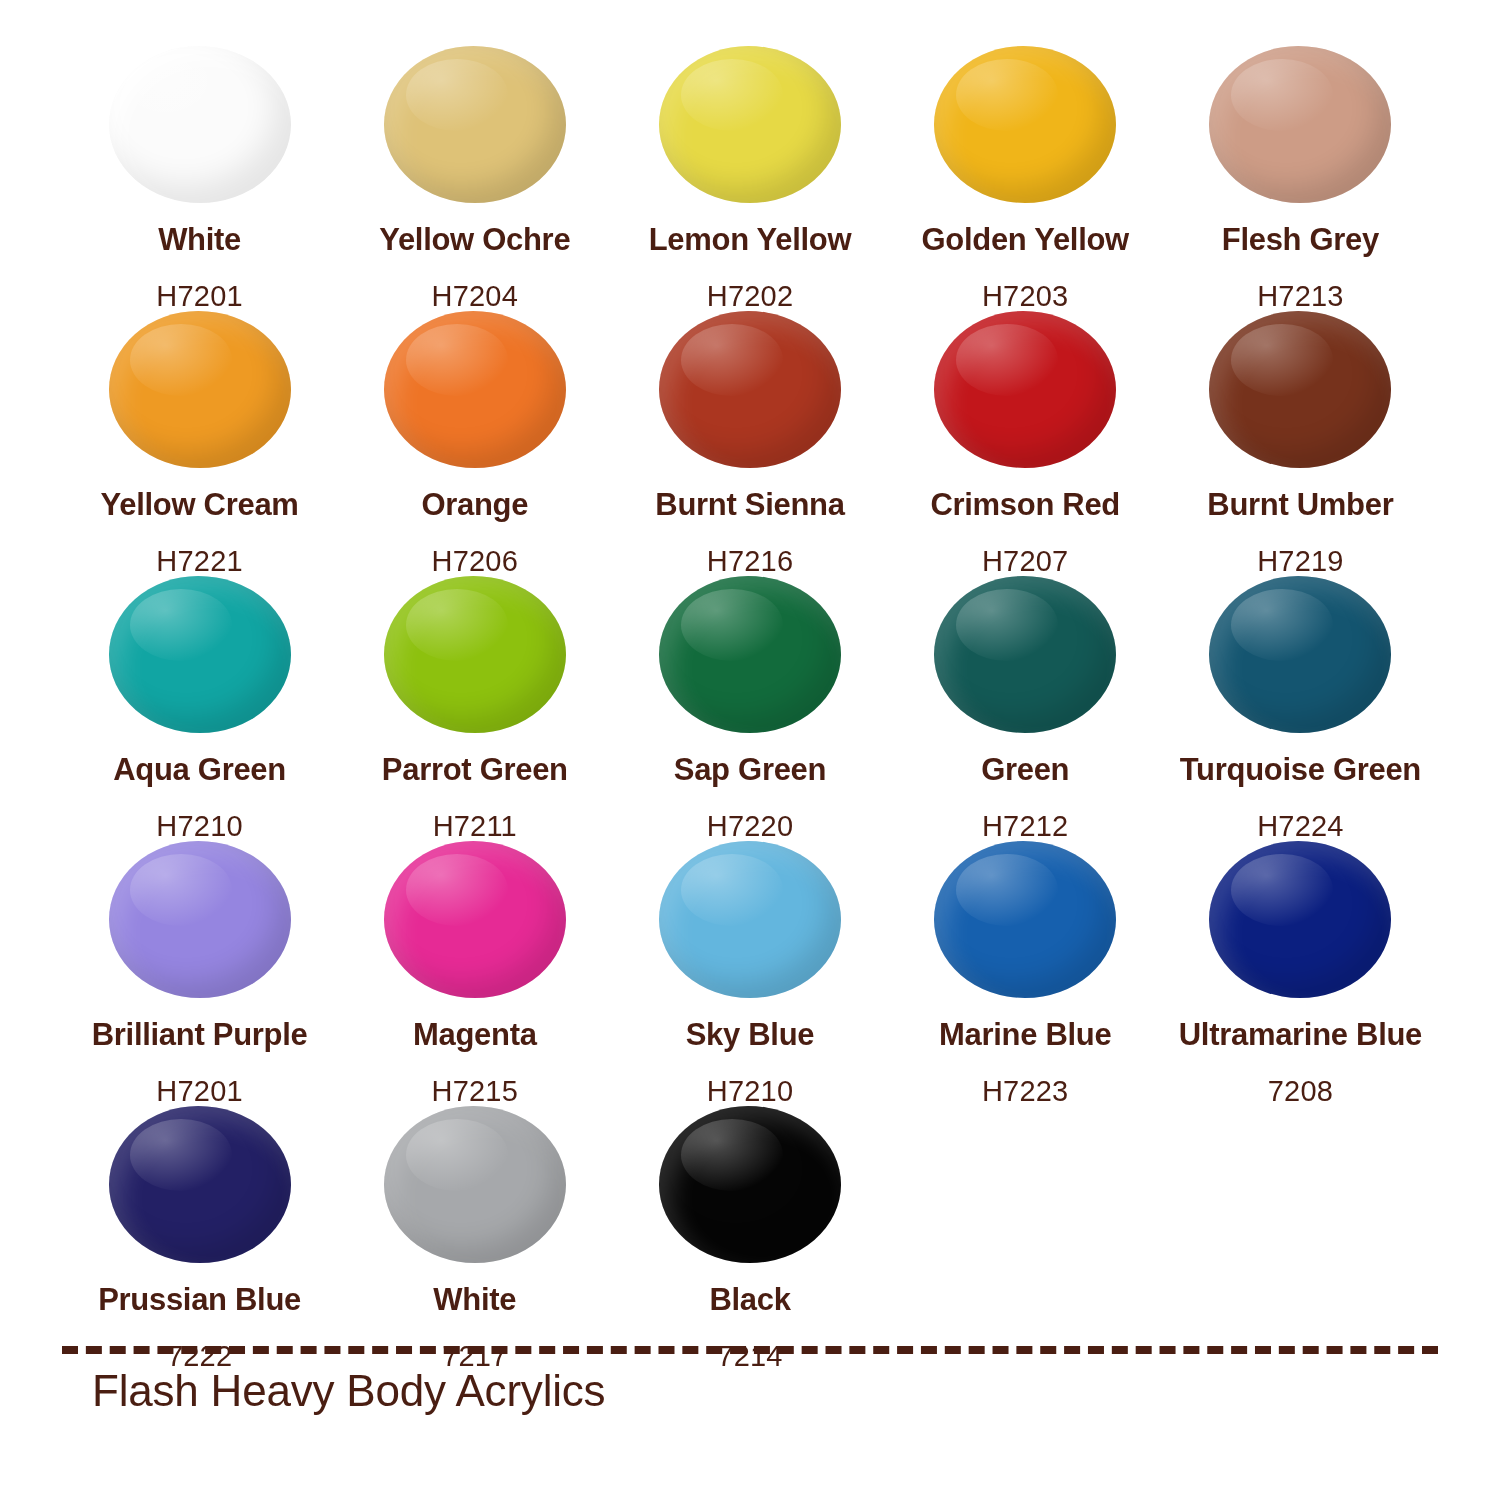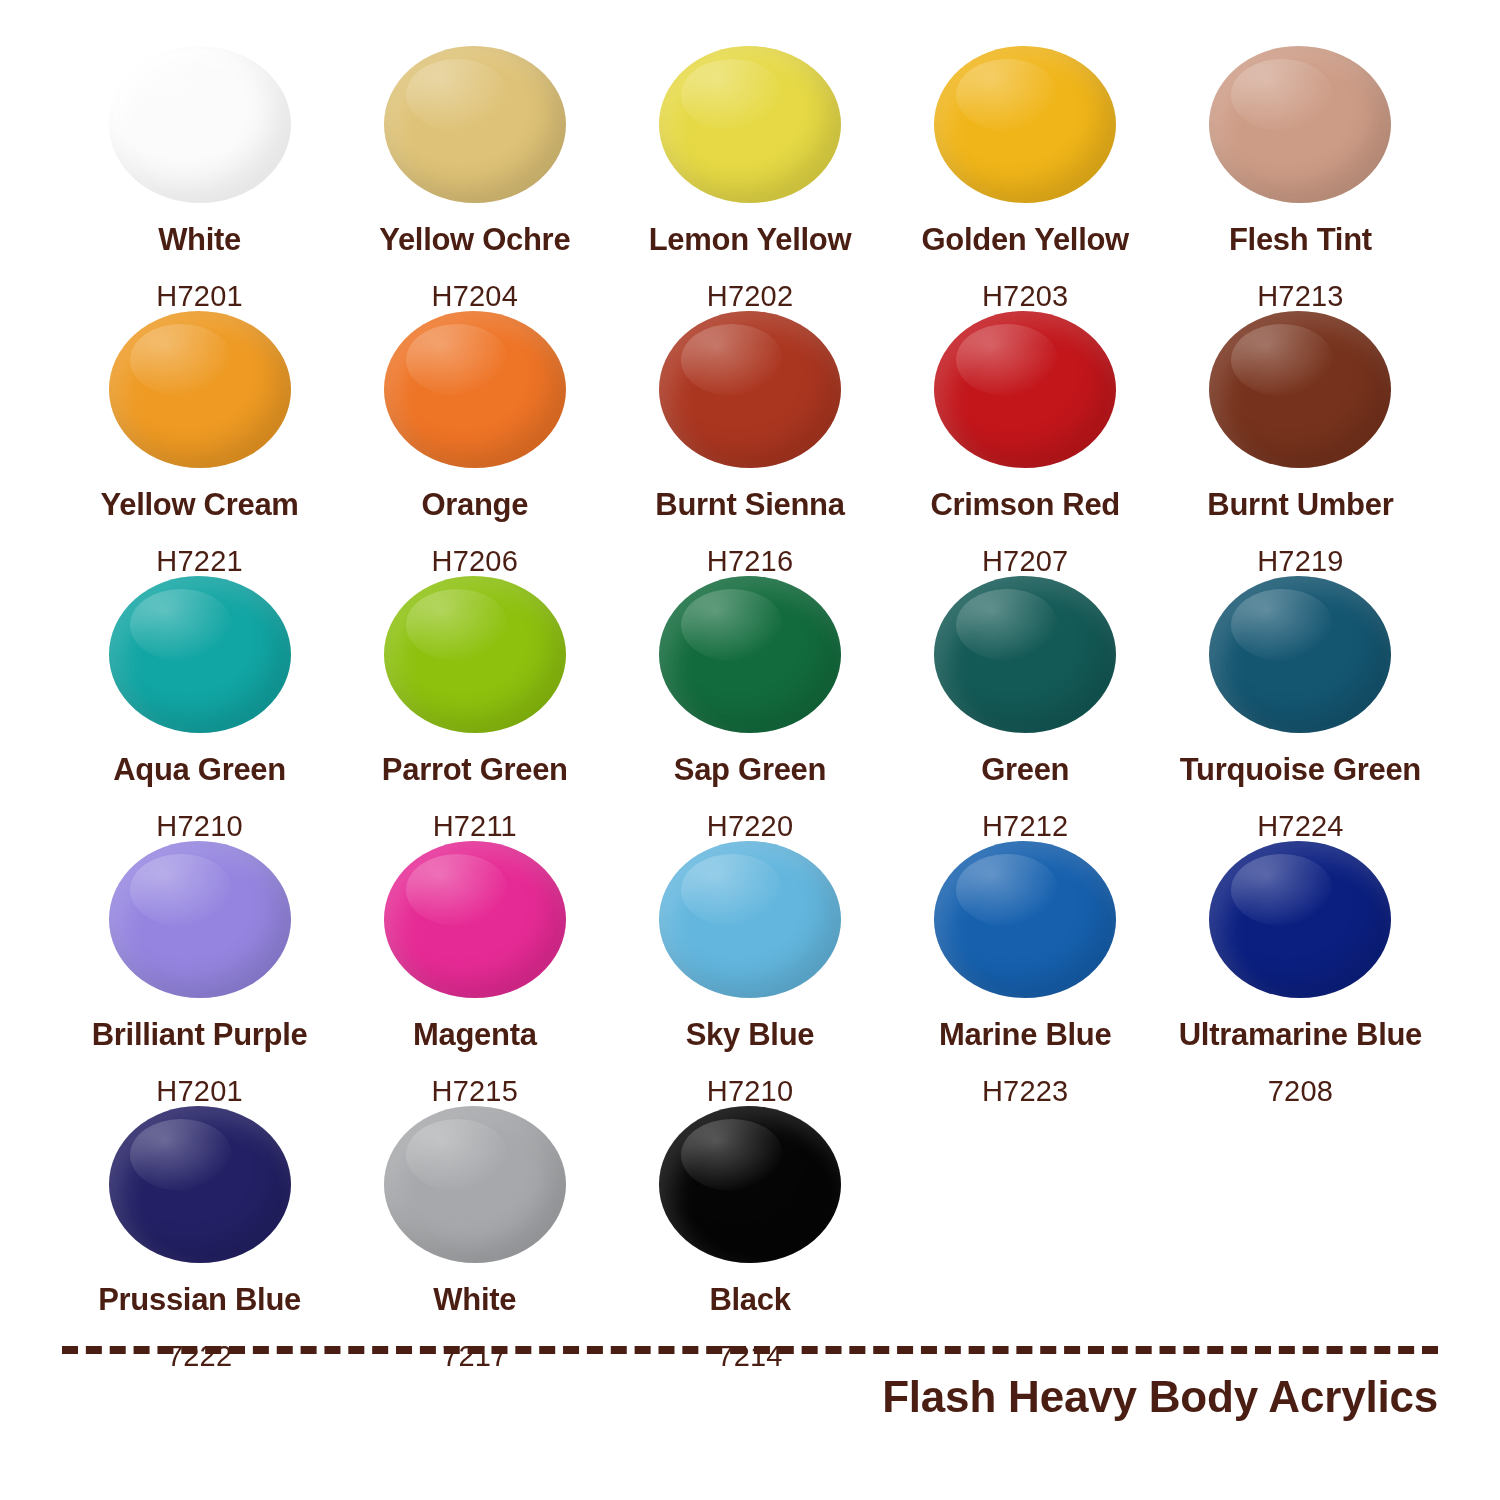--- a/index.html
+++ b/index.html
@@ -117,25 +117,24 @@
     left: 0;
     right: 0;
     top: 0;
     height: 0;
     border-top: 8px dashed #4a1e12;
   }
   #footer-row {
     position: absolute;
     left: 0;
     right: 0;
-    top: 26px;
+    top: 20px;
     display: flex;
     align-items: center;
-    justify-content: flex-end;
-    font-weight: bold;
+    justify-content: space-between;
   }
   .footer-text {
     font-size: 44px;
     color: #4a1e12;
     letter-spacing: -0.2px;
     white-space: nowrap;
   }
   #footer-left { padding-left: 30px; }
   #footer-right { padding-right: 30px; }
 </style>
@@ -170,21 +169,21 @@
         <div class="dot-wrap">
           <div class="dot" style="--c: #f0b519;"></div>
         </div>
         <div class="swatch-name">Golden Yellow</div>
         <div class="swatch-code">H7203</div>
       </div>
       <div class="swatch-cell">
         <div class="dot-wrap">
           <div class="dot" style="--c: #cd9c86;"></div>
         </div>
-        <div class="swatch-name">Flesh Tint</div>
+        <div class="swatch-name">Flesh Grey</div>
         <div class="swatch-code">H7213</div>
       </div>
       <div class="swatch-cell">
         <div class="dot-wrap">
           <div class="dot" style="--c: #ee9a23;"></div>
         </div>
         <div class="swatch-name">Yellow Cream</div>
         <div class="swatch-code">H7221</div>
       </div>
       <div class="swatch-cell">

